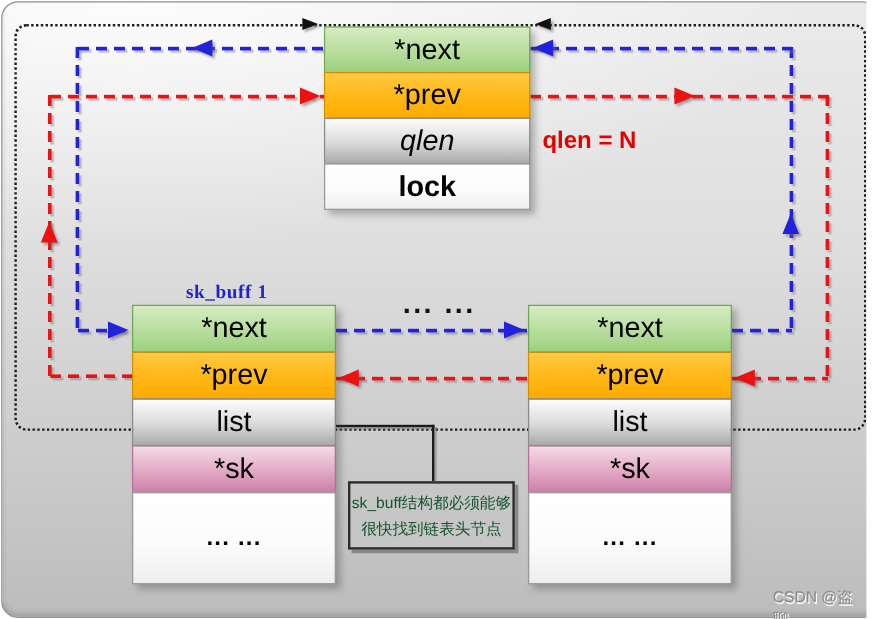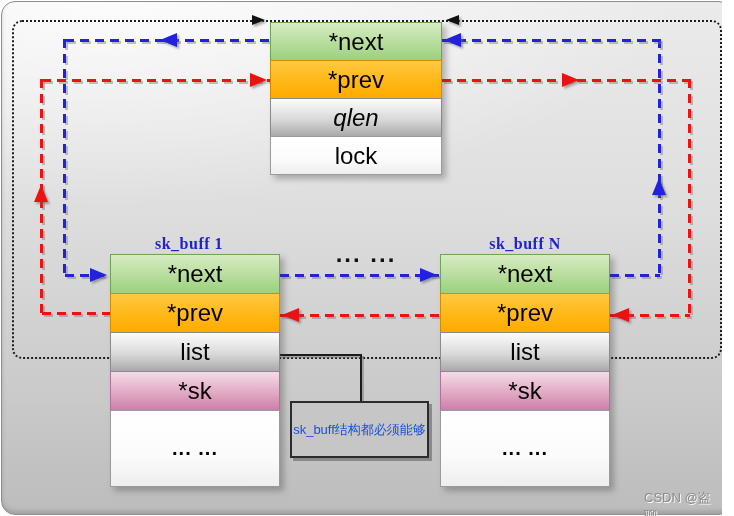--- a/index.html
+++ b/index.html
@@ -43,21 +43,21 @@
   .conn{position:absolute;background:#1b1b1b;z-index:2;box-shadow:2px 2px 0 rgba(120,120,120,0.5);}
   #qlen-note{position:absolute;left:452px;top:106px;z-index:3;
              font-weight:bold;font-size:20px;color:#e60000;}
   #mid-ellipsis{position:absolute;left:310px;top:240px;width:112px;z-index:3;text-align:center;
              font-weight:bold;font-size:24px;color:#111;letter-spacing:2px;}
   .filler-text{font-weight:bold;font-size:20px;letter-spacing:1px;}
   #note-box{position:absolute;left:290px;top:401px;width:139px;height:57px;z-index:4;
             box-sizing:border-box;background:#c6c6c6;border:2px solid #2c2c2c;
             box-shadow:3px 3px 0 rgba(90,90,90,0.55);
             display:flex;flex-direction:column;align-items:center;justify-content:center;}
-  #note-box span{font-size:13px;line-height:22px;color:#1d4ed8;white-space:nowrap;}
+  #note-box span{font-size:13px;line-height:22px;color:#14532d;white-space:nowrap;}
   #watermark{position:absolute;left:644px;top:489px;z-index:5;font-size:13px;
              color:rgba(128,128,128,0.85);text-shadow:1px 1px 0 rgba(255,255,255,0.9);}
 </style>
 </head>
 <body>
 
 <div id="stage">
   <div id="panel"></div>
   <div id="dotted-rect"></div>
 
@@ -87,44 +87,45 @@
   <div class="tri right tred" style="left:562px;top:73px;"></div>
   <div class="tri left tred" style="left:612px;top:308px;"></div>
 
   <div class="tri right small tblack" style="left:252px;top:15px;"></div>
   <div class="tri left small tblack" style="left:446px;top:15px;"></div>
 
   <div class="struct" style="left:270px;top:22px;width:172px;">
     <div class="row row-green" style="height:39px;">*next</div>
     <div class="row row-orange" style="height:39px;">*prev</div>
     <div class="row row-gray" style="height:39px;font-style:italic;">qlen</div>
-    <div class="row row-white" style="height:39px;">lock</div>
+    <div class="row row-white" style="height:39px;font-weight:bold;">lock</div>
   </div>
+  <div id="qlen-note">qlen = N</div>
 
   <div id="mid-ellipsis">... ...</div>
 
   <div class="blabel" style="left:104px;top:235px;width:170px;">sk_buff 1</div>
   <div class="struct" style="left:110px;top:254px;width:170px;">
     <div class="row row-green" style="height:40px;">*next</div>
     <div class="row row-orange" style="height:40px;">*prev</div>
     <div class="row row-gray" style="height:40px;">list</div>
     <div class="row row-pink" style="height:40px;">*sk</div>
     <div class="row row-white filler-text" style="height:77px;">... ...</div>
   </div>
 
-  <div class="blabel" style="left:440px;top:235px;width:170px;">sk_buff N</div>
   <div class="struct" style="left:440px;top:254px;width:170px;">
     <div class="row row-green" style="height:40px;">*next</div>
     <div class="row row-orange" style="height:40px;">*prev</div>
     <div class="row row-gray" style="height:40px;">list</div>
     <div class="row row-pink" style="height:40px;">*sk</div>
     <div class="row row-white filler-text" style="height:77px;">... ...</div>
   </div>
 
   <div class="conn" style="left:280px;top:354px;width:82px;height:2px;"></div>
   <div class="conn" style="left:360px;top:354px;width:2px;height:48px;"></div>
 
   <div id="note-box">
     <span>sk_buff结构都必须能够</span>
+    <span>很快找到链表头节点</span>
   </div>
 
   <div id="watermark">CSDN @盗聊</div>
 </div>
 
 </body></html>

